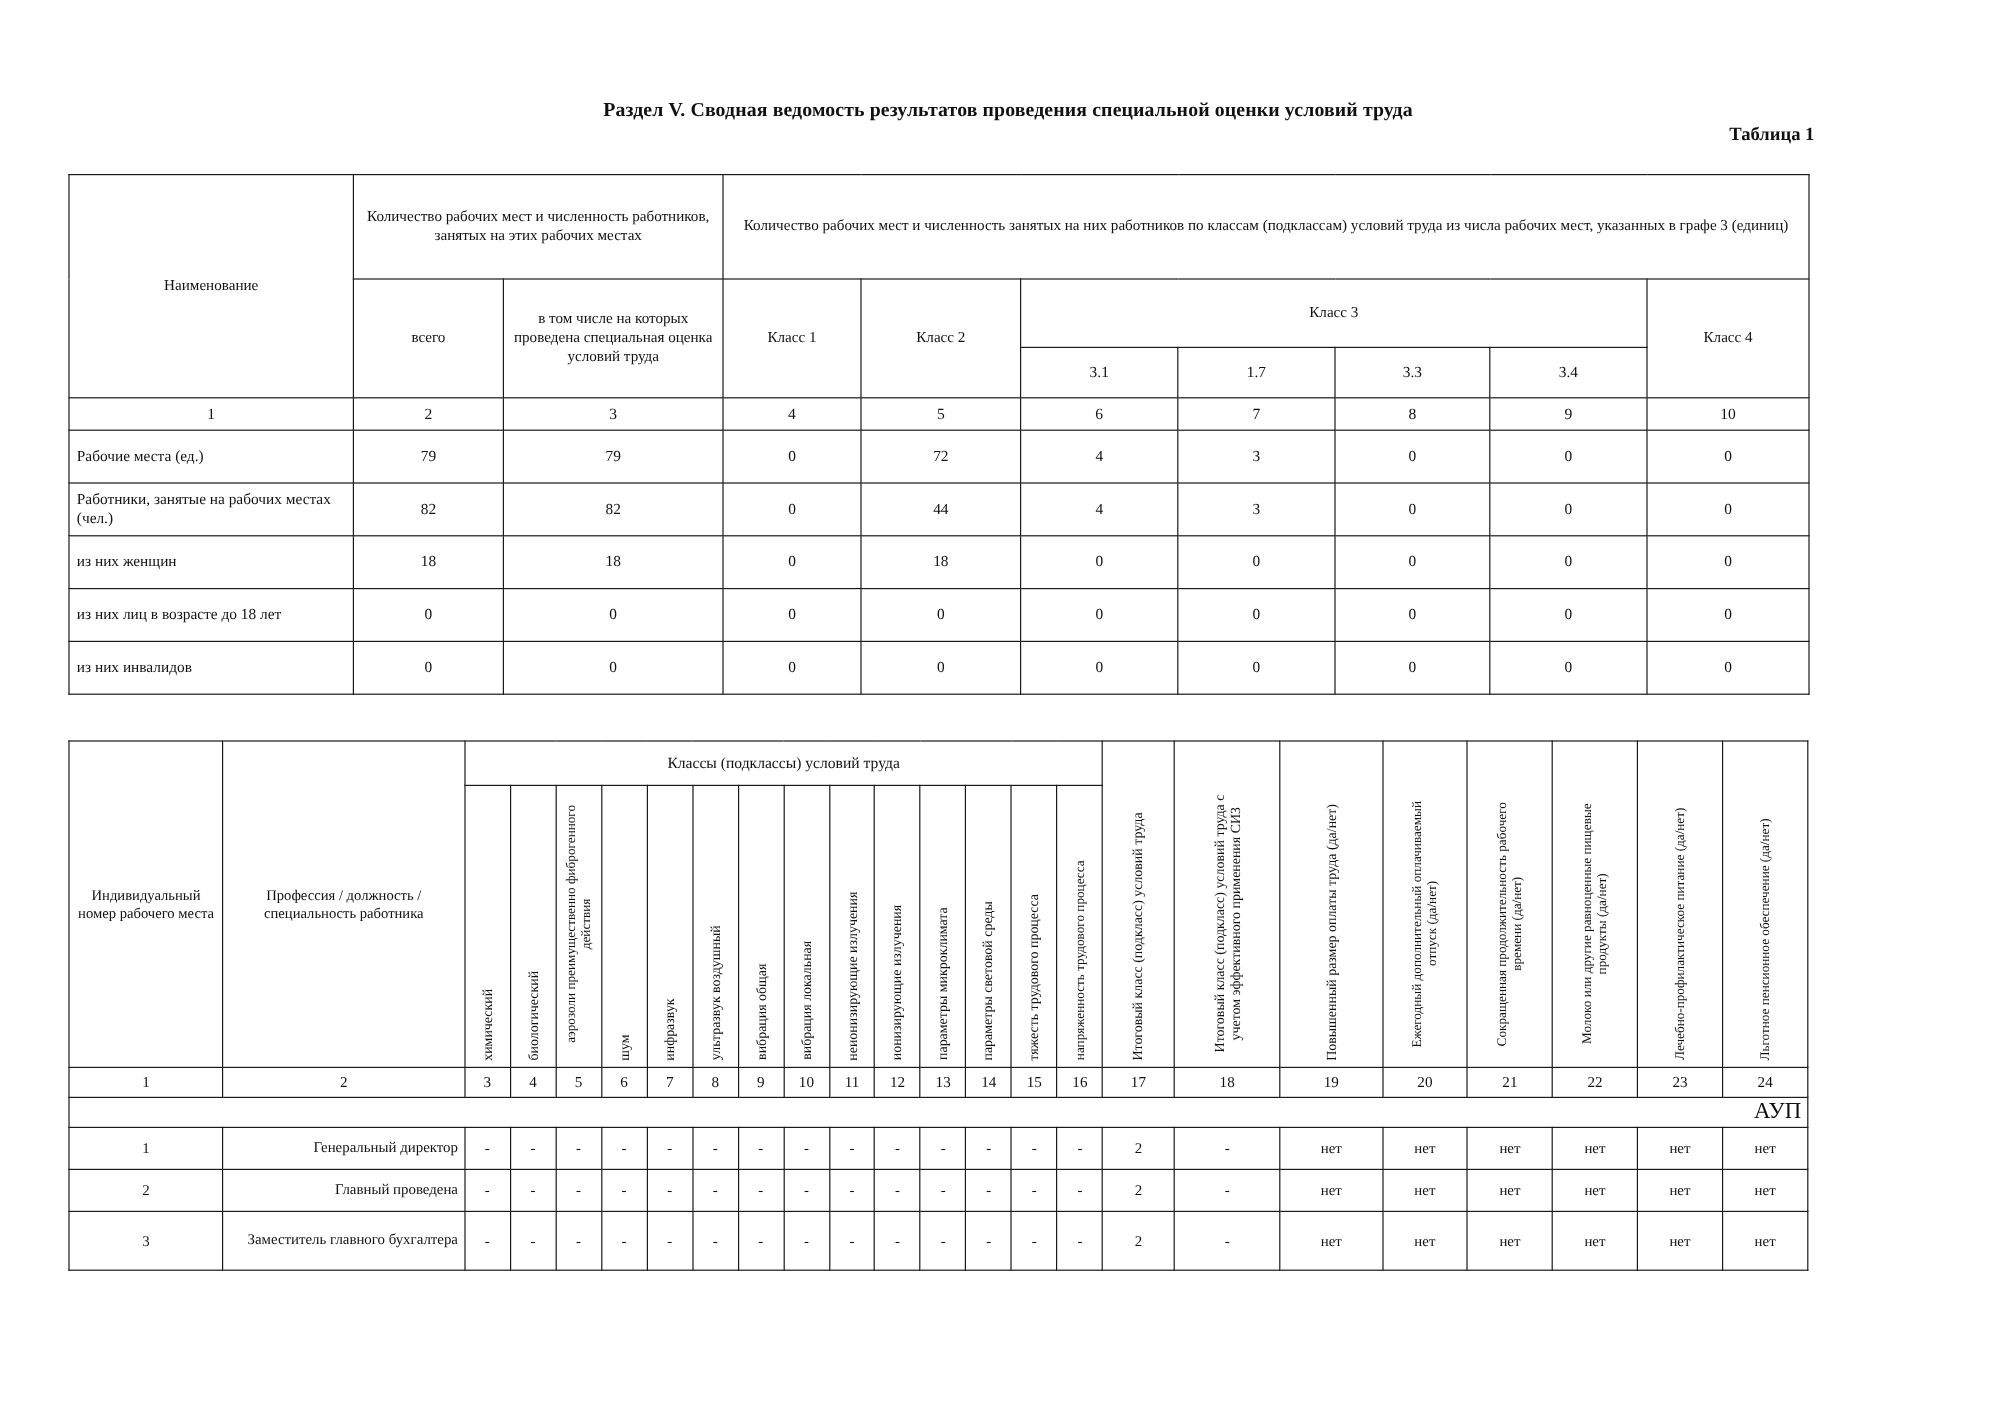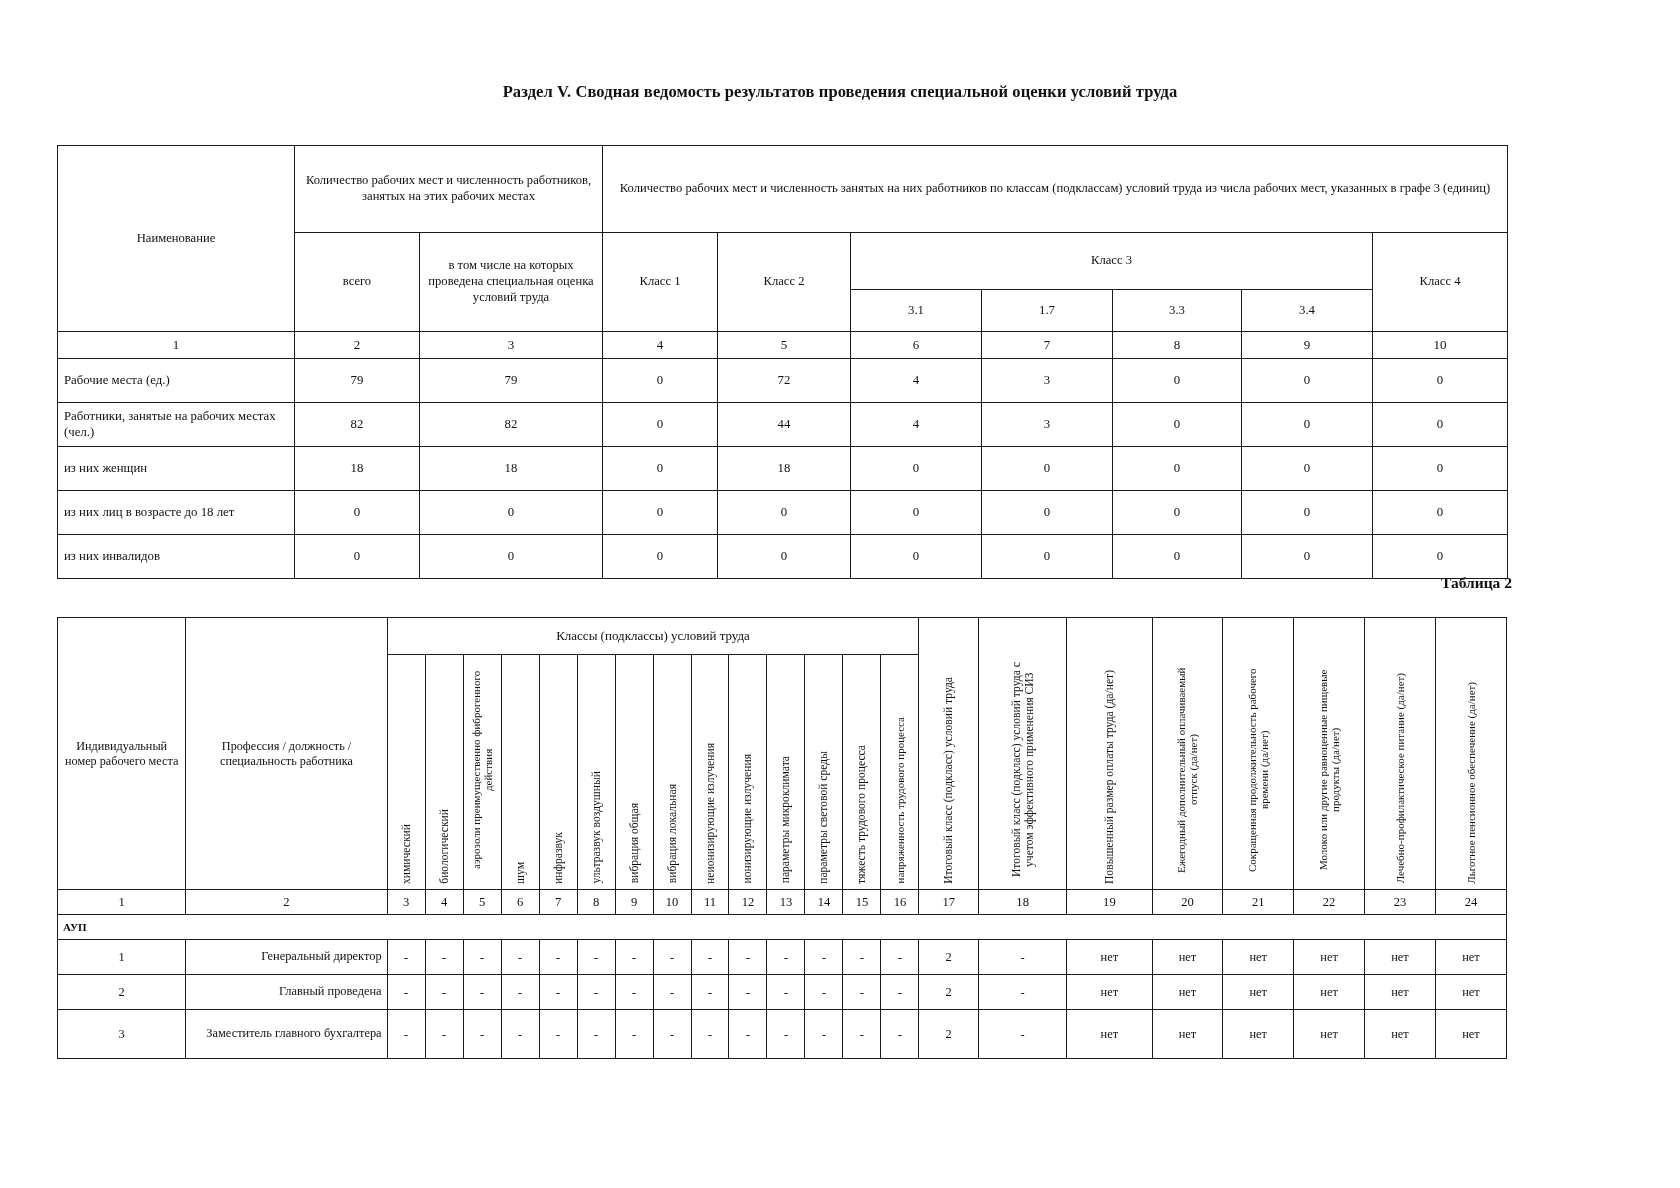--- a/index.html
+++ b/index.html
@@ -53,33 +53,34 @@
     transform:rotate(180deg);
     white-space:normal;
     display:inline-block;
     max-height:228px;
     line-height:1.12;
     font-size:11.6px;
     text-align:center;
   }
   #t2 .vtext.sm{font-size:11px;}
   #t2 .numrow td{height:24px;font-size:12.6px;}
-  #t2 .grouprow td{height:22px;text-align:left;padding:1px 5px;font-weight:bold;font-size:11px;}
+  #t2 .grouprow td{height:22px;text-align:right;padding:1px 5px;font-weight:normal;font-size:19px;}
   #t2 .datarow td{height:30px;font-size:12.4px;}
   #t2 .datarow td.prof{text-align:right;padding:2px 5px;line-height:1.12;}
   #t2 .datarow.tall td{height:44px;}
   .dash{font-size:13px;}
 </style>
 </head>
 <body>
 
 <div class="page">
 
   <div class="doc-title">Раздел V. Сводная ведомость результатов проведения специальной оценки условий труда</div>
 
+  <div class="tbl-caption" id="cap1">Таблица 1</div>
 
   <table id="t1">
     <colgroup>
       <col style="width:237px">
       <col style="width:125px">
       <col style="width:183px">
       <col style="width:115px">
       <col style="width:133px">
       <col style="width:131px">
       <col style="width:131px">
@@ -176,21 +177,20 @@
         <td>0</td>
         <td>0</td>
         <td>0</td>
         <td>0</td>
         <td>0</td>
         <td>0</td>
       </tr>
     </tbody>
   </table>
 
-  <div class="tbl-caption" id="cap2">Таблица 2</div>
 
   <table id="t2">
     <colgroup>
       <col style="width:125px">
       <col style="width:196px">
       <col style="width:37px">
         <col style="width:37px">
         <col style="width:37px">
       <col style="width:37px">
         <col style="width:37px">

